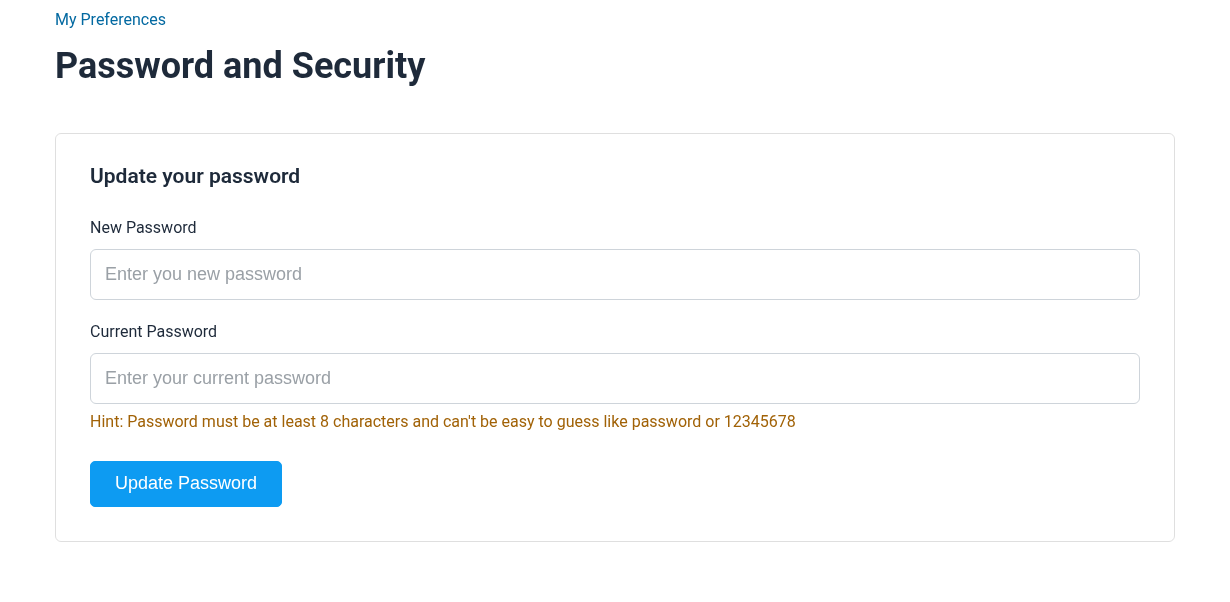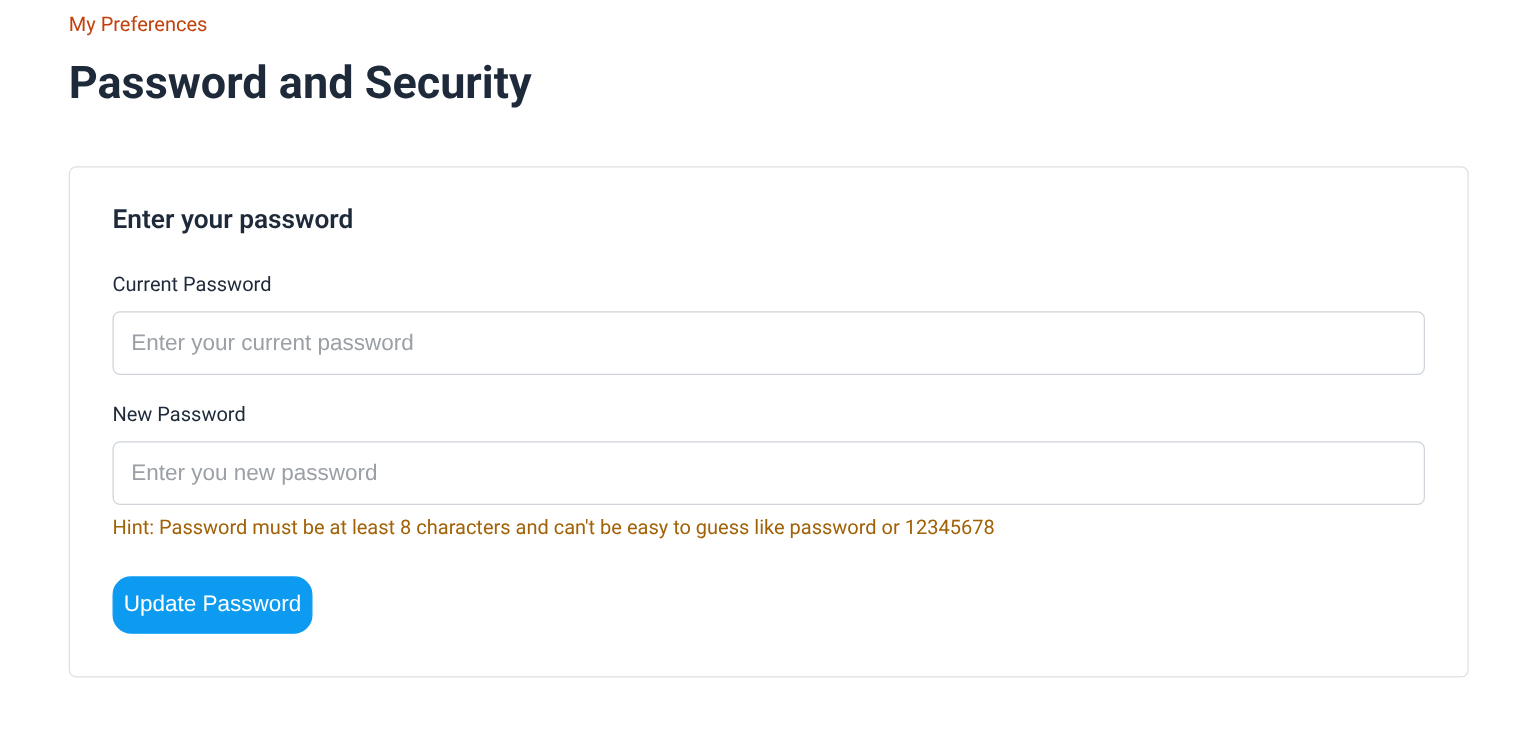--- a/index.html
+++ b/index.html
@@ -7,21 +7,21 @@
       margin: 0;
       padding: 0;
     }
     body {
       font-family: -apple-system, BlinkMacSystemFont, "Segoe UI", Roboto, "Helvetica Neue", Arial, sans-serif;
       background: #fff;
       color: #212529;
       padding: 10px 55px 40px 55px;
     }
     .breadcrumb-link {
-      color: #c2410c;
+      color: #0369a1;
       font-size: 16px;
       text-decoration: none;
       display: inline-block;
       margin-bottom: 16px;
       cursor: pointer;
     }
     h1.page-title {
       font-size: 36px;
       font-weight: 700;
       color: #1e2a3a;
@@ -67,46 +67,46 @@
       margin-top: -14px;
       margin-bottom: 30px;
     }
     .btn-primary {
       display: inline-block;
       font-size: 18px;
       font-weight: 400;
       color: #fff;
       background-color: #0d9bf2;
       border: 1px solid #0d9bf2;
-      border-radius: 15px;
-      padding: 10px 8px;
+      border-radius: 5px;
+      padding: 10px 24px;
       cursor: pointer;
       line-height: 1.3;
     }
   </style>
 </head>
 <body>
 
 
 
 <a href="#" class="breadcrumb-link">My Preferences</a>
 
 <h1 class="page-title">Password and Security</h1>
 
 <div class="card">
-  <h2 class="card-title">Enter your password</h2>
+  <h2 class="card-title">Update your password</h2>
+
+  <div class="form-group">
+    <label class="form-label">New Password</label>
+    <input type="password" class="form-control" placeholder="Enter you new password" style="">
+  </div>
 
   <div class="form-group">
     <label class="form-label">Current Password</label>
     <input type="password" class="form-control" placeholder="Enter your current password" style="">
-  </div>
-
-  <div class="form-group">
-    <label class="form-label">New Password</label>
-    <input type="password" class="form-control" placeholder="Enter you new password" style="">
   </div>
 
   <div class="hint-text">Hint: Password must be at least 8 characters and can't be easy to guess like password or 12345678</div>
 
   <button type="button" class="btn-primary">Update Password</button>
 </div>
 
 
 
 

